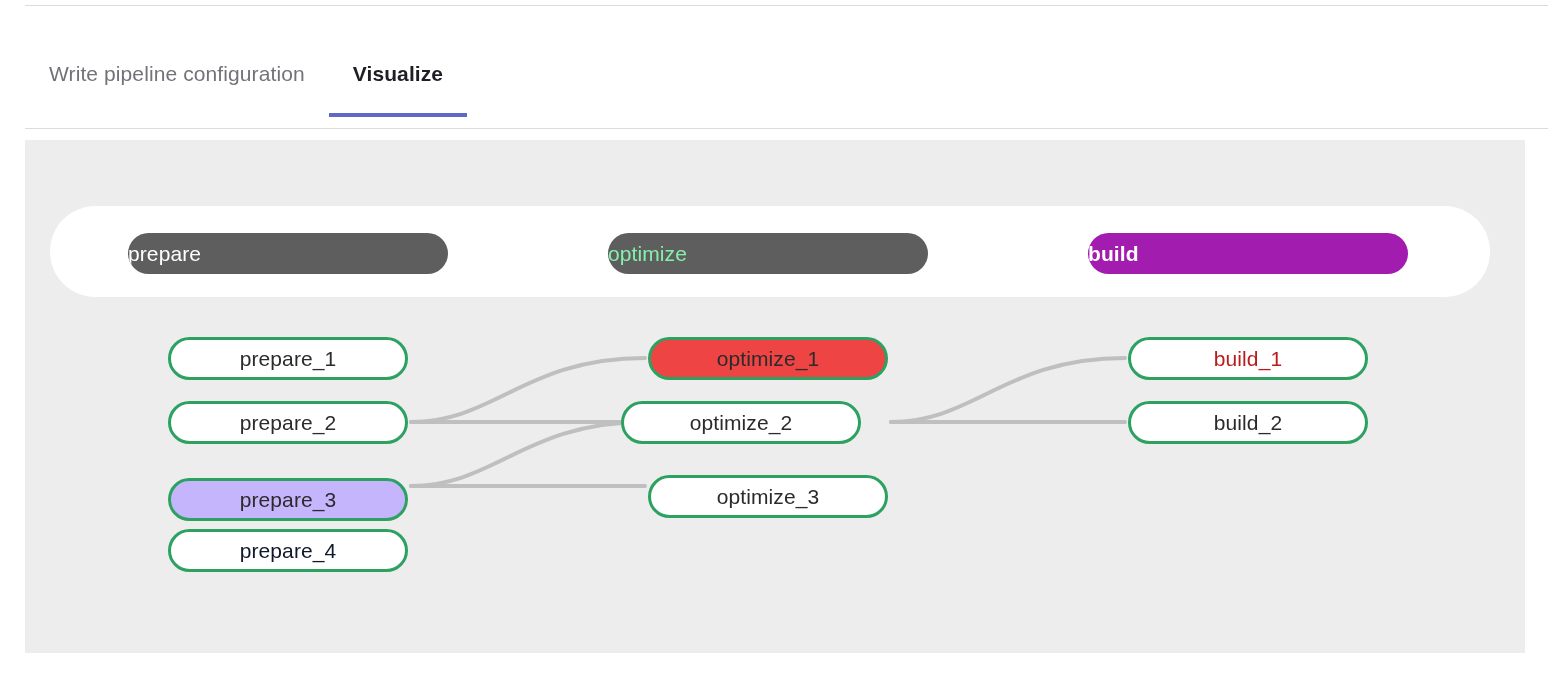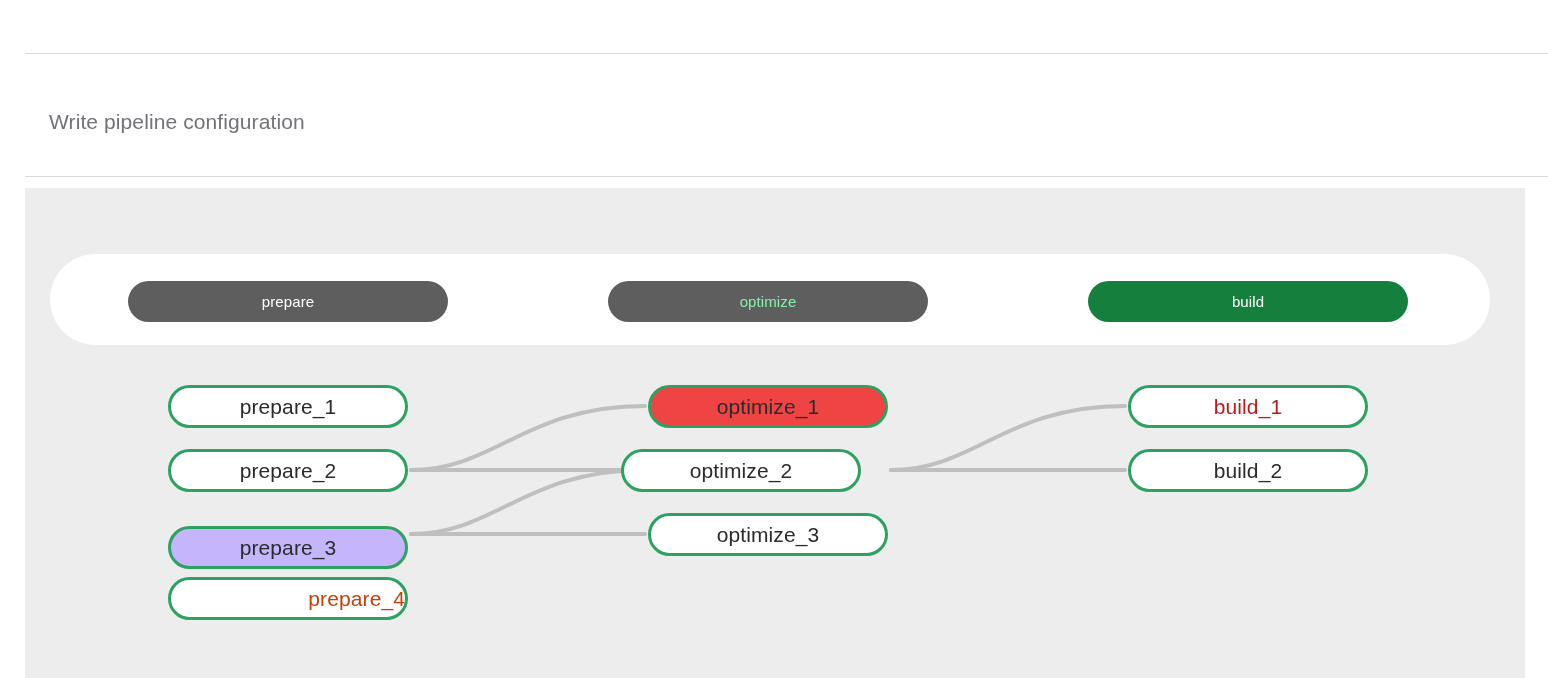--- a/index.html
+++ b/index.html
@@ -14,21 +14,20 @@
     font-family: "Liberation Sans", sans-serif;
     -webkit-font-smoothing: antialiased;
     overflow: hidden;
   }
 
   #root {
     position: relative;
     width: 1548px;
     height: 512px;
     background: #ffffff;
-    margin-top: 48px;
   }
 
   
   .top-rule {
     position: absolute;
     left: 25px;
     top: 5px;
     width: 1523px;
     height: 1px;
     background: #dcdcde;
@@ -106,23 +105,22 @@
     background: #ffffff;
     border-radius: 46px;
   }
   .stage-pill {
     position: absolute;
     top: 93px;
     height: 41px;
     border-radius: 21px;
     background: #5e5e5e;
     color: #ffffff;
-    font-size: 15px;
+    font-size: 21px;
     line-height: 41px;
-    text-align: center;
     letter-spacing: 0.1px;
     white-space: nowrap;
     overflow: hidden;
     text-overflow: ellipsis;
     cursor: default;
   }
 
   
   .links {
     position: absolute;
@@ -156,20 +154,24 @@
 <body>
 
 <div id="root">
 
   <div class="top-rule"></div>
 
   <div class="tabbar">
     <div class="tabs">
       <button class="tab">
         <span>Write pipeline configuration</span>
+      </button>
+      <button class="tab active">
+        <span>Visualize</span>
+        <span class="underline"></span>
       </button>
     </div>
     <div class="tabbar-rule"></div>
   </div>
 
   <div class="canvas">
 
     <div class="stage-header-strip"></div>
 
     <svg class="links" viewBox="0 0 1500 513" width="1500" height="513" xmlns="http://www.w3.org/2000/svg">
@@ -179,28 +181,28 @@
           <path d="M 386 346 C 470 346, 500 282, 620 282" stroke="#bfbfbf"></path>
           <path d="M 386 346 L 620 346" stroke="#bfbfbf"></path>
           <path d="M 866 282 C 950 282, 980 218, 1100 218" stroke="#bfbfbf"></path>
           <path d="M 866 282 L 1100 282" stroke="#bfbfbf"></path>
         </g>
     </svg>
 
     <div id="stage-pills">
         <div class="stage-pill" style="left: 103px; top: 93px; width: 320px; background: rgb(94, 94, 94); color: rgb(255, 255, 255);">prepare</div>
         <div class="stage-pill" style="left: 583px; top: 93px; width: 320px; background: rgb(94, 94, 94); color: #86efac;">optimize</div>
-        <div class="stage-pill" style="left: 1063px; top: 93px; width: 320px; background: #15803d; color: rgb(255, 255, 255);">build</div>
+        <div class="stage-pill" style="left: 1063px; top: 93px; width: 320px; background: #a21caf; color: rgb(255, 255, 255); font-weight: bold;">build</div>
       </div>
     <div id="job-nodes">
         <div class="job-node" style="left: 143px; top: 197px; width: 240px; border-color: rgb(45, 161, 96); background: rgb(255, 255, 255); color: rgb(43, 43, 43);">prepare_1</div>
         <div class="job-node" style="left: 143px; top: 261px; width: 240px; border-color: rgb(45, 161, 96); background: rgb(255, 255, 255); color: rgb(43, 43, 43);">prepare_2</div>
         <div class="job-node" style="left: 143px; top: 338px; width: 240px; border-color: rgb(45, 161, 96); background: #c4b5fd; color: rgb(43, 43, 43);">prepare_3</div>
-        <div class="job-node" style="left: 143px; top: 389px; width: 240px; border-color: rgb(45, 161, 96); background: rgb(255, 255, 255); color: #c2410c; text-align: right;">prepare_4</div>
+        <div class="job-node" style="left: 143px; top: 389px; width: 240px; border-color: rgb(45, 161, 96); background: rgb(255, 255, 255); color: #0f172a;">prepare_4</div>
         <div class="job-node" style="left: 623px; top: 197px; width: 240px; border-color: rgb(45, 161, 96); background: #ef4444; color: rgb(43, 43, 43);">optimize_1</div>
         <div class="job-node" style="left: 596px; top: 261px; width: 240px; border-color: rgb(45, 161, 96); background: rgb(255, 255, 255); color: rgb(43, 43, 43);">optimize_2</div>
-        <div class="job-node" style="left: 623px; top: 325px; width: 240px; border-color: rgb(45, 161, 96); background: rgb(255, 255, 255); color: rgb(43, 43, 43);">optimize_3</div>
+        <div class="job-node" style="left: 623px; top: 335px; width: 240px; border-color: rgb(45, 161, 96); background: rgb(255, 255, 255); color: rgb(43, 43, 43);">optimize_3</div>
         <div class="job-node" style="left: 1103px; top: 197px; width: 240px; border-color: rgb(45, 161, 96); background: rgb(255, 255, 255); color: #b91c1c;">build_1</div>
         <div class="job-node" style="left: 1103px; top: 261px; width: 240px; border-color: rgb(45, 161, 96); background: rgb(255, 255, 255); color: rgb(43, 43, 43);">build_2</div>
       </div>
 
   </div>
 </div>
 
 </body></html>

